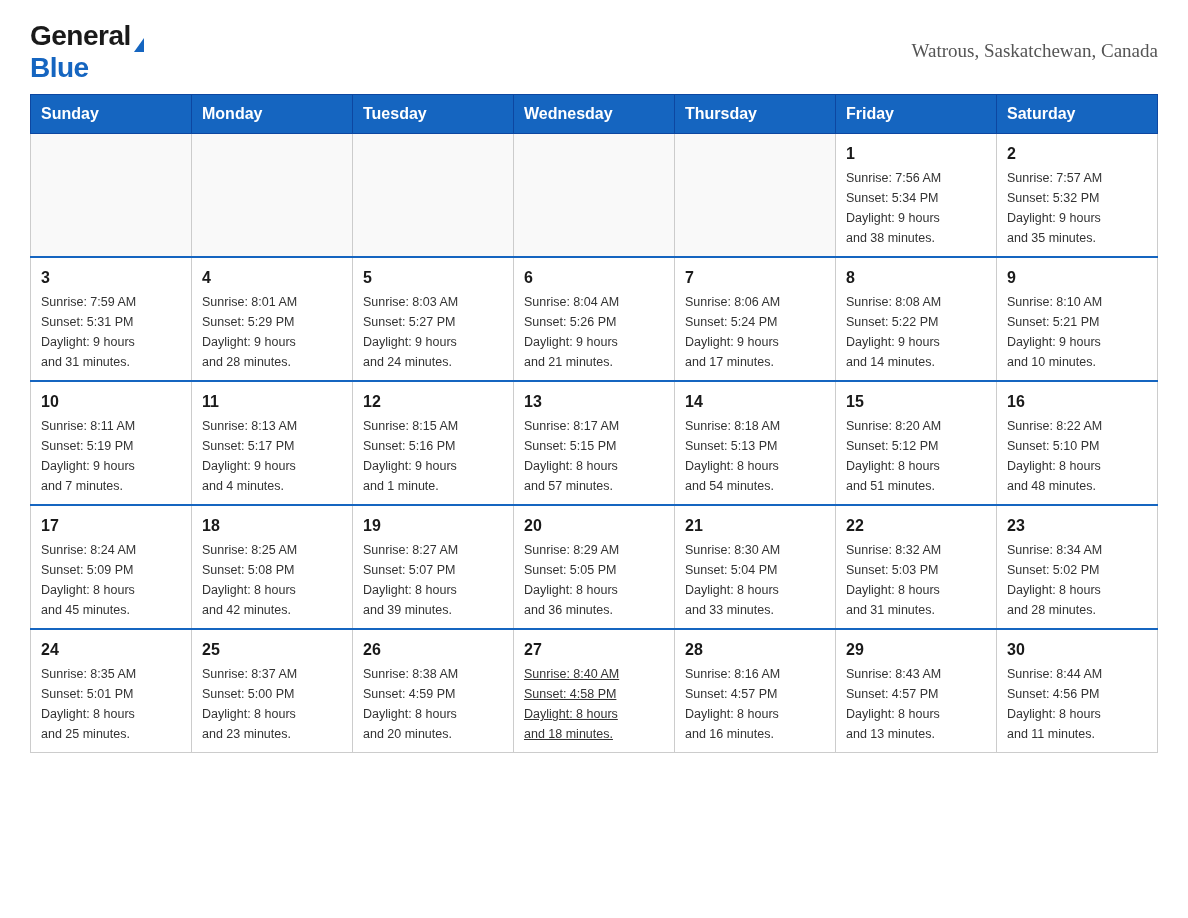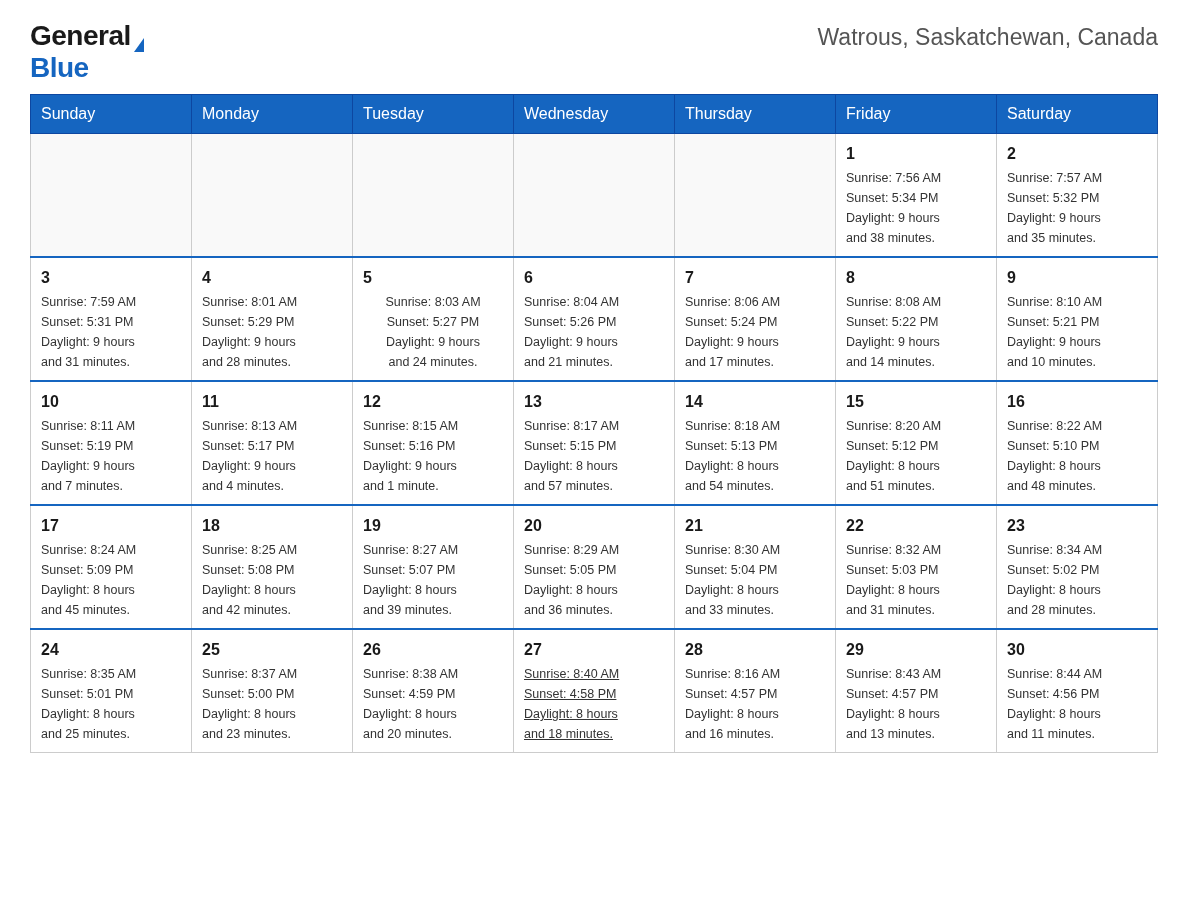--- a/index.html
+++ b/index.html
@@ -48,36 +48,37 @@
     .title-block {
       text-align: right;
     }
     .month-title {
       font-size: 48px;
       font-weight: normal;
       color: #1a1a1a;
       line-height: 1.1;
     }
     .location-title {
-      font-size: 23px;
+      font-size: 19px;
       color: #555;
-      margin-top: 4px;
+      margin-top: 20px;
+      font-family: Liberation Serif, serif;
     }
     .calendar {
       width: 100%;
       border-collapse: collapse;
       margin-top: 10px;
     }
     .calendar th {
       background-color: #1565c0;
       color: #fff;
       text-align: left;
       padding: 10px 10px;
       font-size: 16px;
-      font-weight: normal;
+      font-weight: bold;
       border: 1px solid #0d47a1;
     }
     .calendar td {
       vertical-align: top;
       padding: 8px 10px;
       border: 1px solid #ccc;
       width: 14.28%;
       min-height: 100px;
       font-size: 13px;
       line-height: 1.5;
@@ -165,21 +166,21 @@
         </td>
         <td>
           <span class="day-number">4</span>
           <div class="day-info" style="white-space: pre-line;">Sunrise: 8:01 AM
 Sunset: 5:29 PM
 Daylight: 9 hours
 and 28 minutes.</div>
         </td>
         <td>
           <span class="day-number">5</span>
-          <div class="day-info" style="white-space: pre-line; text-align: center;">Sunrise: 8:03 AM
+          <div class="day-info" style="white-space: pre-line;">Sunrise: 8:03 AM
 Sunset: 5:27 PM
 Daylight: 9 hours
 and 24 minutes.</div>
         </td>
         <td>
           <span class="day-number">6</span>
           <div class="day-info" style="white-space: pre-line;">Sunrise: 8:04 AM
 Sunset: 5:26 PM
 Daylight: 9 hours
 and 21 minutes.</div>

